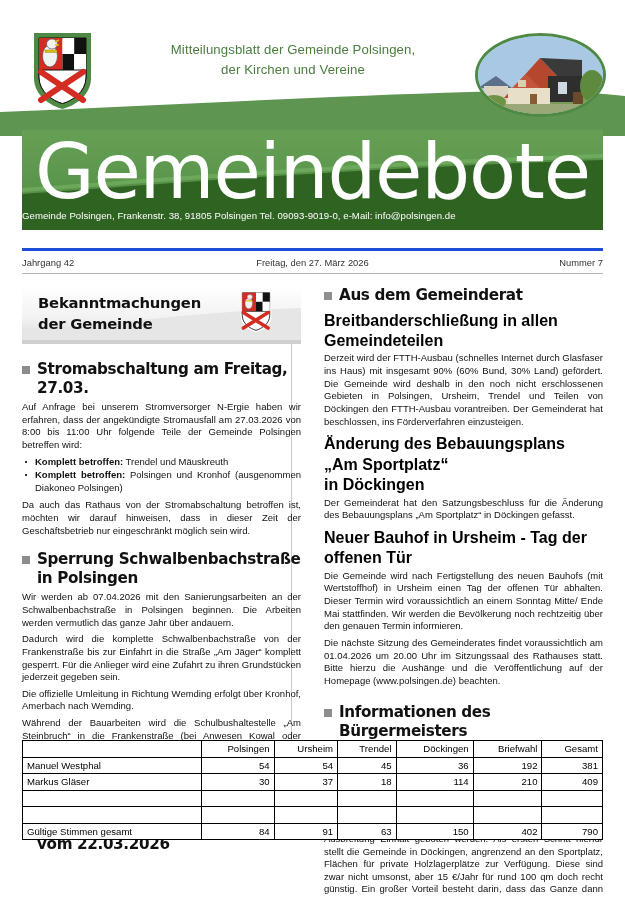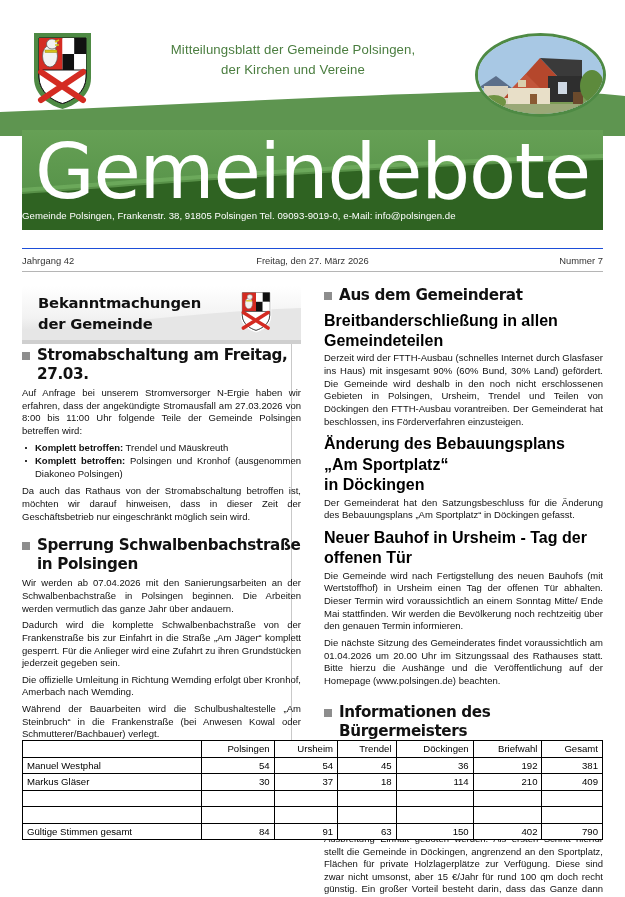--- a/index.html
+++ b/index.html
@@ -39,38 +39,38 @@
     letter-spacing:-1.2px;font-family:"DejaVu Sans",sans-serif;
   }
   .mh-sub{
     position:absolute;left:0;bottom:9px;width:581px;
     font-size:9.6px;color:#ffffff;letter-spacing:.05px;
   }
 
   
   .issueline{
     position:absolute;left:22px;right:22px;top:248px;height:22px;
-    border-top:1px solid #1d4ed8;border-bottom:1px solid #b5b5b5;
+    border-top:3px solid #1d4ed8;border-bottom:1px solid #b5b5b5;
     display:flex;align-items:center;font-size:9.4px;color:#333;
   }
   .issueline .l{flex:0 0 33%;text-align:left;}
   .issueline .c{flex:0 0 34%;text-align:center;}
   .issueline .r{flex:0 0 33%;text-align:right;}
 
   
   .cols{position:absolute;left:22px;top:286px;width:581px;}
   .col{position:absolute;top:0;}
   .col-l{left:0;width:279px;}
   .col-r{left:302px;width:279px;}
   .divider{
     position:absolute;left:290.5px;top:286px;width:1px;height:540px;background:#c9c9c9;
   }
 
   
-  .banner{position:relative;height:58px;margin-bottom:2px;}
+  .banner{position:relative;height:58px;margin-bottom:16px;}
   .banner svg.bg{position:absolute;left:0;top:0;width:279px;height:58px;}
   .banner-txt{
     position:absolute;left:16px;top:6px;width:200px;
     font-size:14.8px;line-height:1.42;font-weight:700;color:#111;
     font-family:"DejaVu Sans",sans-serif;letter-spacing:-.2px;
   }
   .banner-crest{position:absolute;right:28px;top:4px;width:34px;height:44px;}
 
   h2.sec{
     font-size:15.2px;line-height:1.22;font-weight:700;color:#111;

